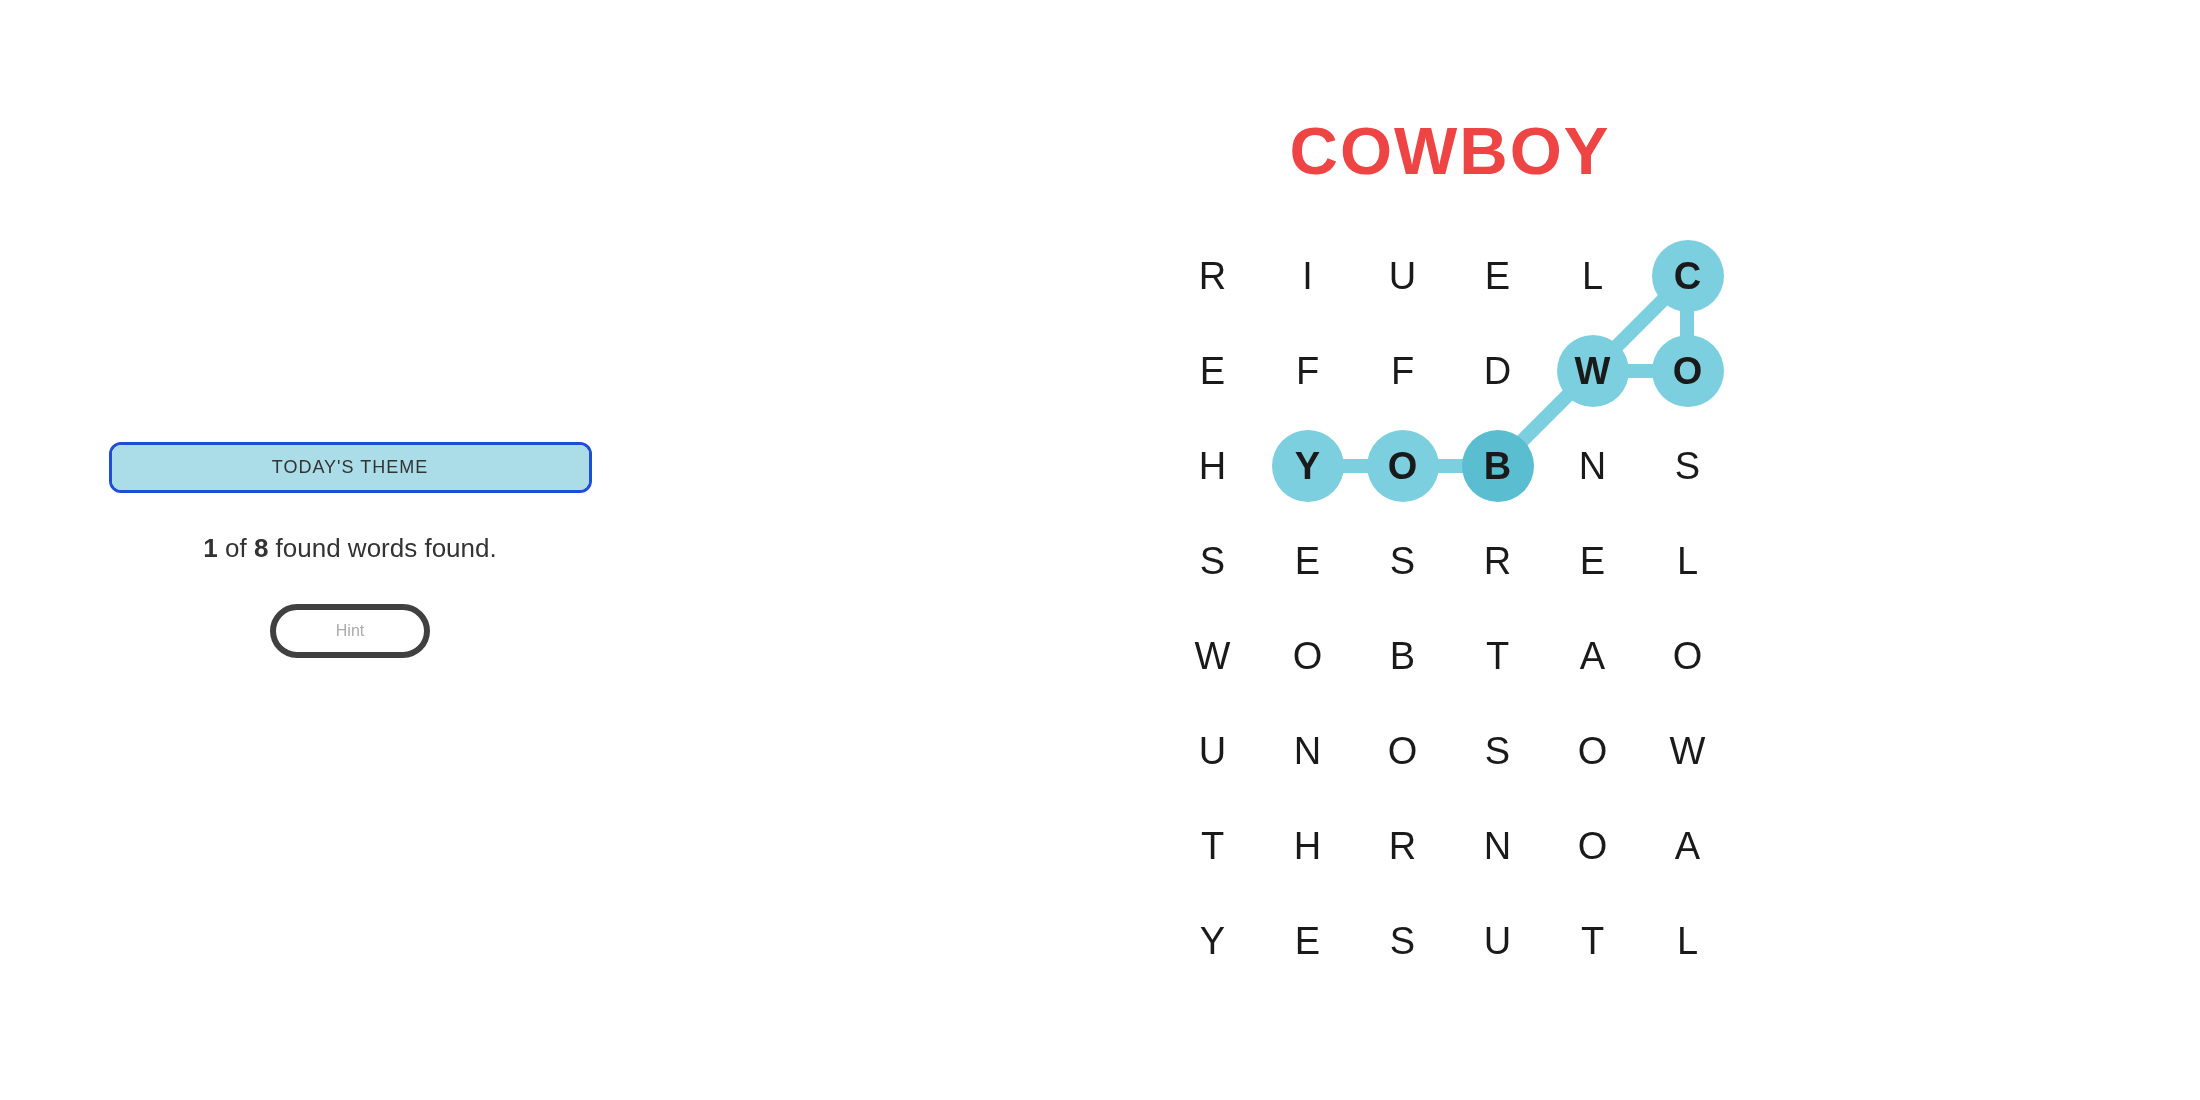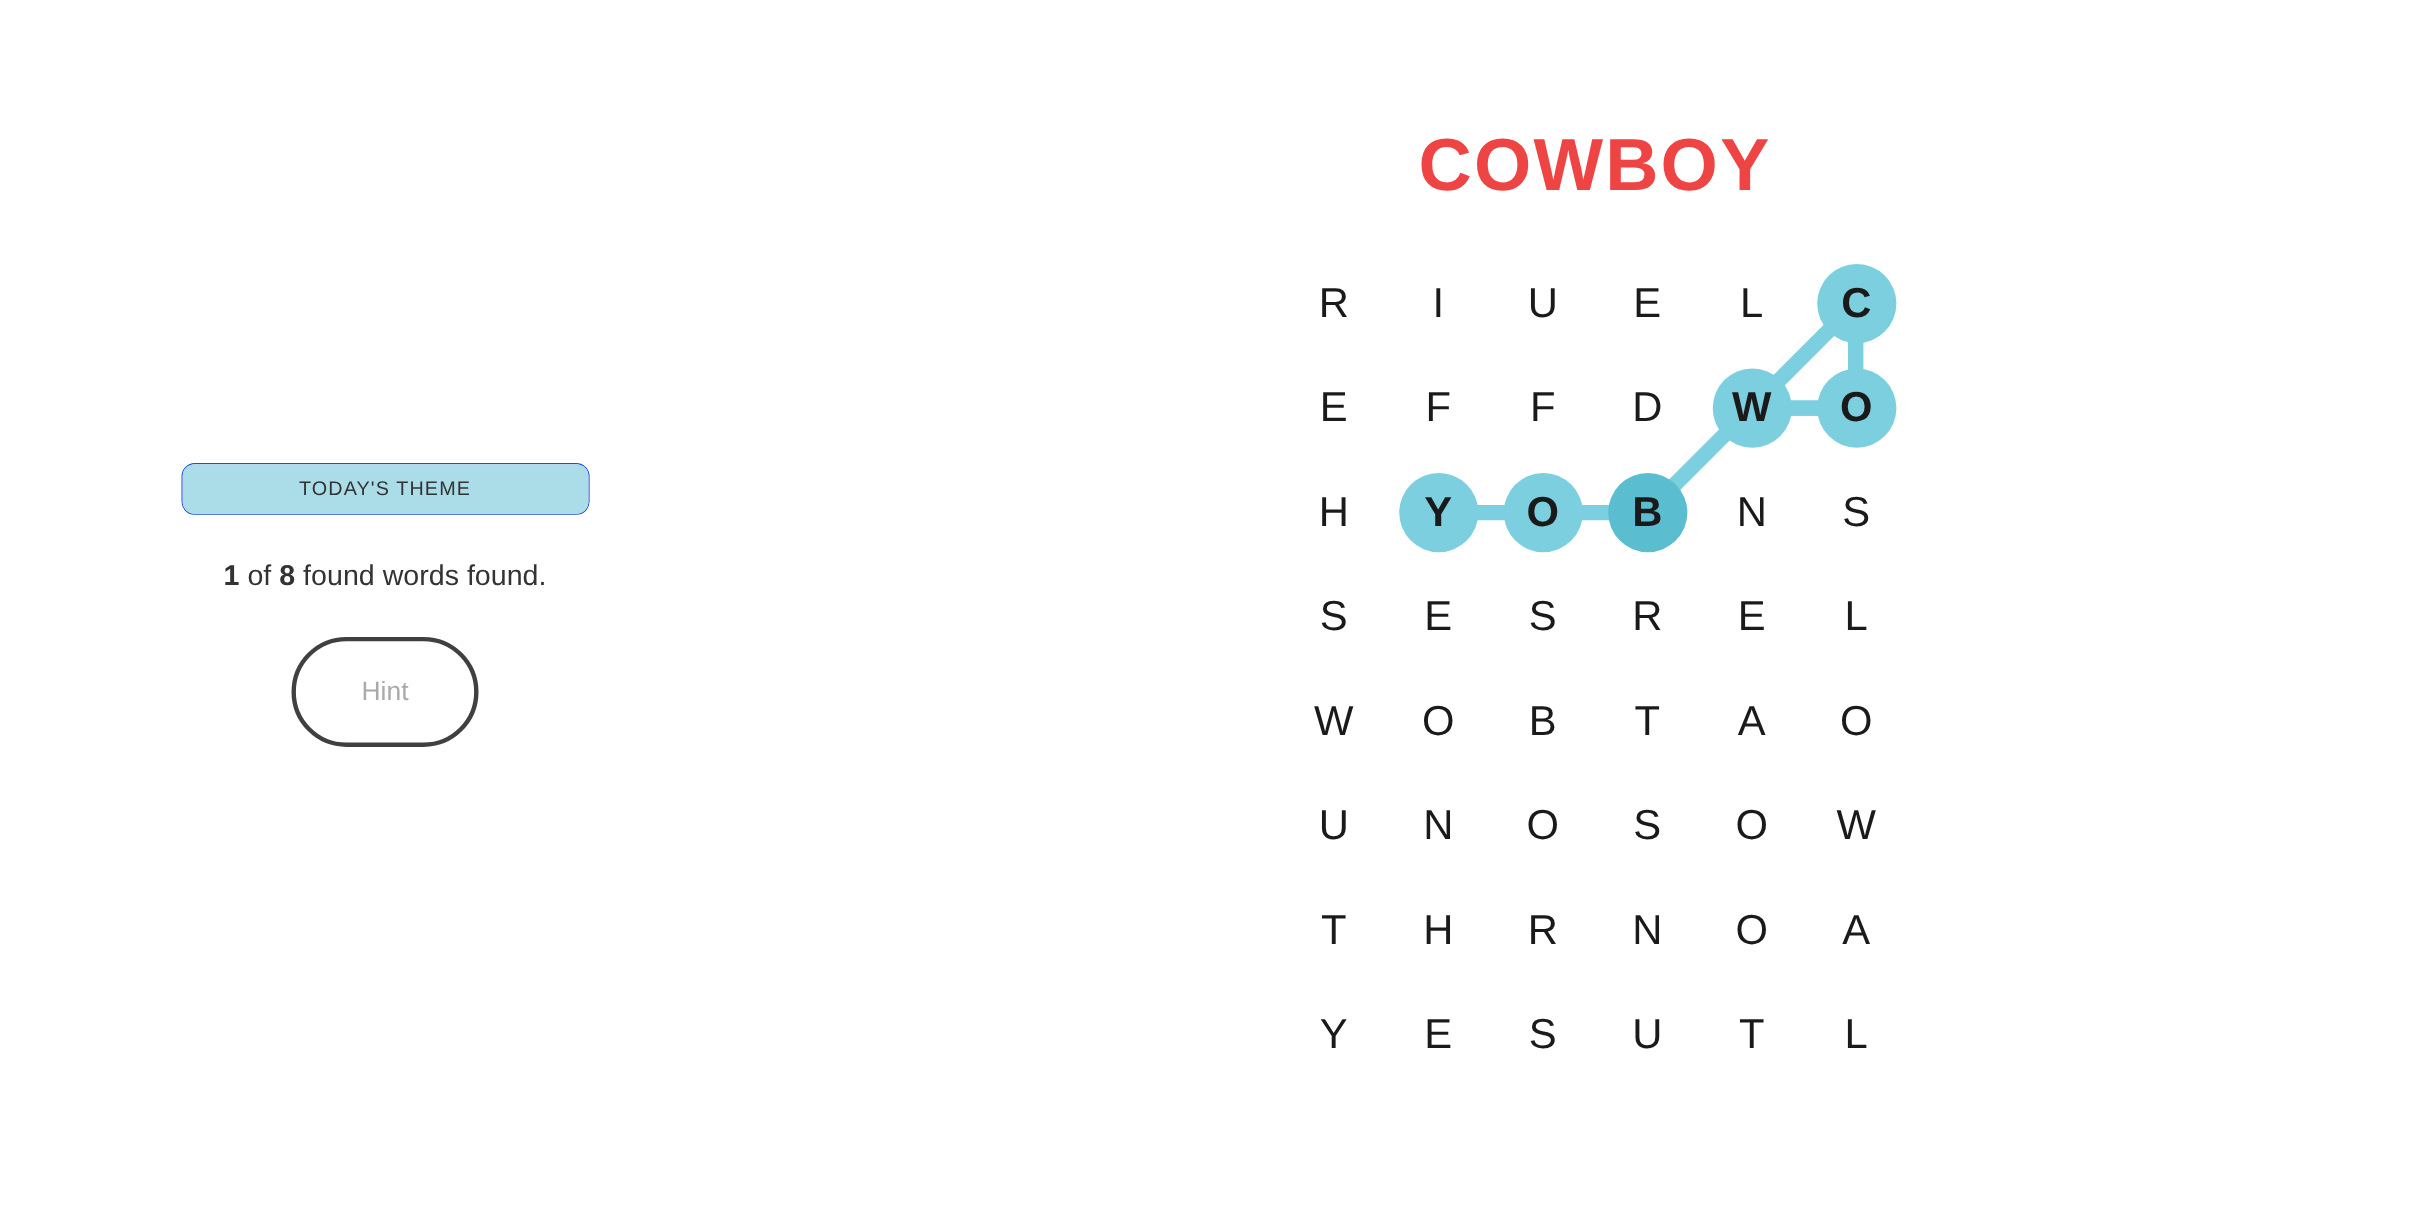--- a/index.html
+++ b/index.html
@@ -27,24 +27,24 @@
     .left-panel {
       display: flex;
       flex-direction: column;
       align-items: center;
       justify-content: center;
       width: 700px;
       padding: 40px;
     }
 
     .theme-card {
-      border: 1px solid #1d4ed8;
+      border: 3px solid #1d4ed8;
       border-radius: 12px;
       overflow: hidden;
-      width: 371px;
+      width: 483px;
       margin-bottom: 40px;
     }
 
     .theme-header {
       background: #aadde8;
       padding: 12px 20px;
       text-align: center;
     }
 
     .theme-header-text {
@@ -73,26 +73,26 @@
       font-size: 26px;
       color: #333;
       margin-bottom: 40px;
     }
 
     .found-text .bold {
       font-weight: bold;
     }
 
     .hint-button {
-      border: 4px solid #404040;
+      border: 6px solid #404040;
       border-radius: 50px;
-      padding: 32px 60px;
+      padding: 12px 60px;
       background: #fff;
       font-family: Arial, Helvetica, sans-serif;
-      font-size: 24px;
+      font-size: 16px;
       color: #aaa;
       cursor: pointer;
     }
 
     
     .right-panel {
       display: flex;
       flex-direction: column;
       align-items: center;
       justify-content: center;

